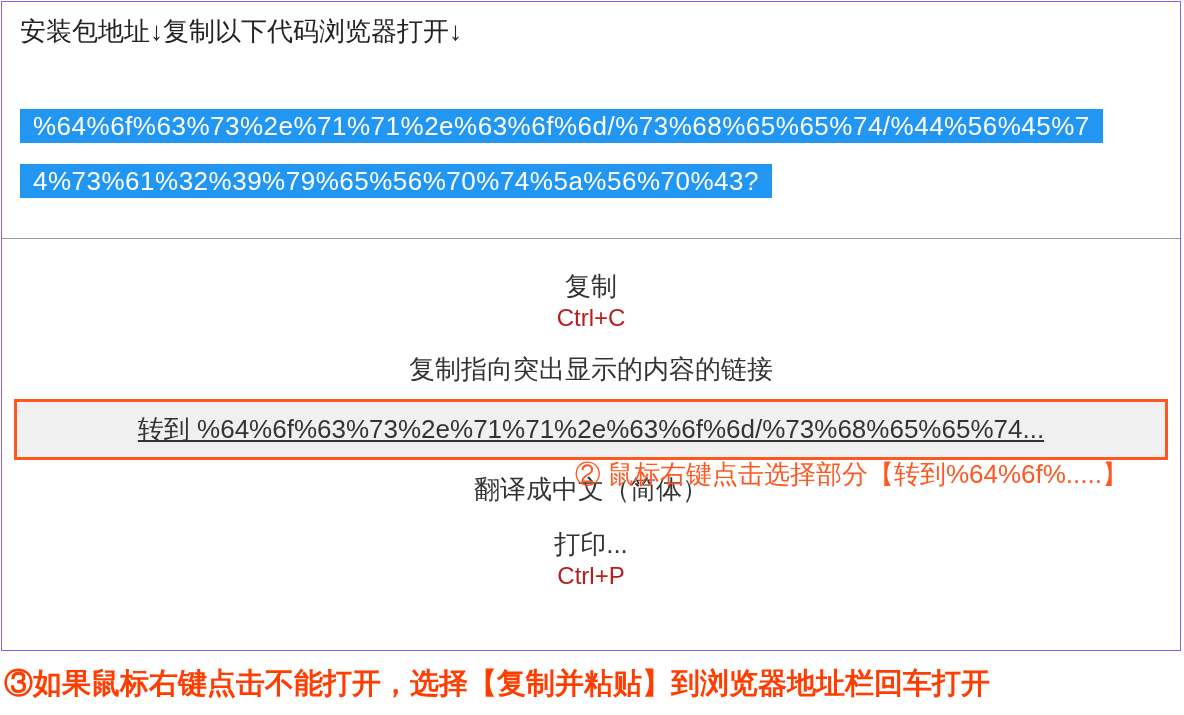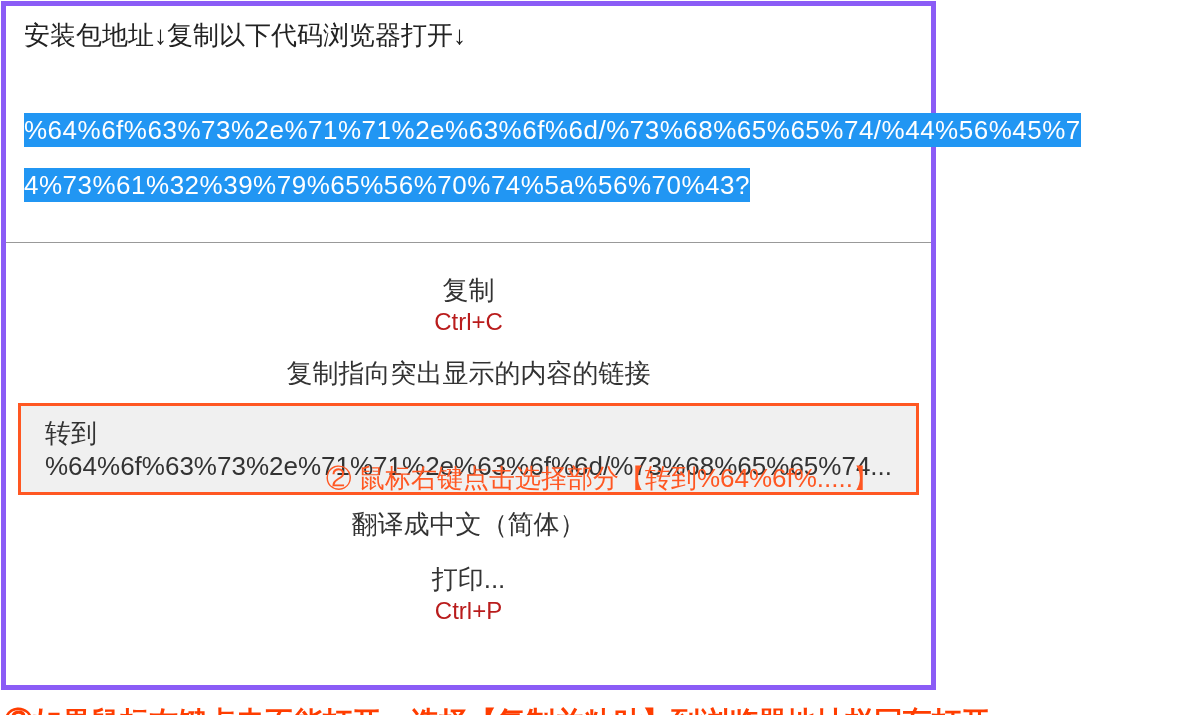--- a/index.html
+++ b/index.html
@@ -8,22 +8,22 @@
       box-sizing: border-box;
     }
     body {
       font-family: "Microsoft YaHei", "Segoe UI", sans-serif;
       background: #fff;
       width: 1184px;
       height: 715px;
       overflow: hidden;
     }
     .container {
-      border: 5px solid #8b5cf6;
-      width: 935px;
+      border: 1px solid #8b5cf6;
+      width: 1180px;
       margin: 1px;
     }
     .top-section {
       padding: 12px 18px 30px 18px;
       border-bottom: 1px solid #999;
       position: relative;
     }
     .title-text {
       font-size: 26px;
       color: #222;
@@ -31,21 +31,21 @@
     }
     .code-block {
       line-height: 2.1;
     }
     .highlighted {
       background: #2196f3;
       color: #fff;
       font-size: 26px;
       font-weight: 500;
       letter-spacing: 0.5px;
-      padding: 2px 0;
+      padding: 2px 13px;
     }
     .line3-wrap {
       display: flex;
       align-items: center;
     }
     .annotation-1 {
       color: #ff5722;
       font-size: 26px;
       margin-left: 30px;
     }
@@ -60,20 +60,21 @@
       padding: 10px 48px;
       font-size: 26px;
       color: #333;
       flex-direction: column;
     }
     .menu-item.highlighted-item {
       border: 3px solid #ff5722;
       background: #f0f0f0;
       margin: 2px 12px;
       padding: 10px 44px;
+      text-decoration: underline;
     }
     .shortcut {
       color: #b91c1c;
       font-size: 24px;
     }
     .menu-divider {
       height: 20px;
     }
     .annotation-2 {
       color: #ff5722;

